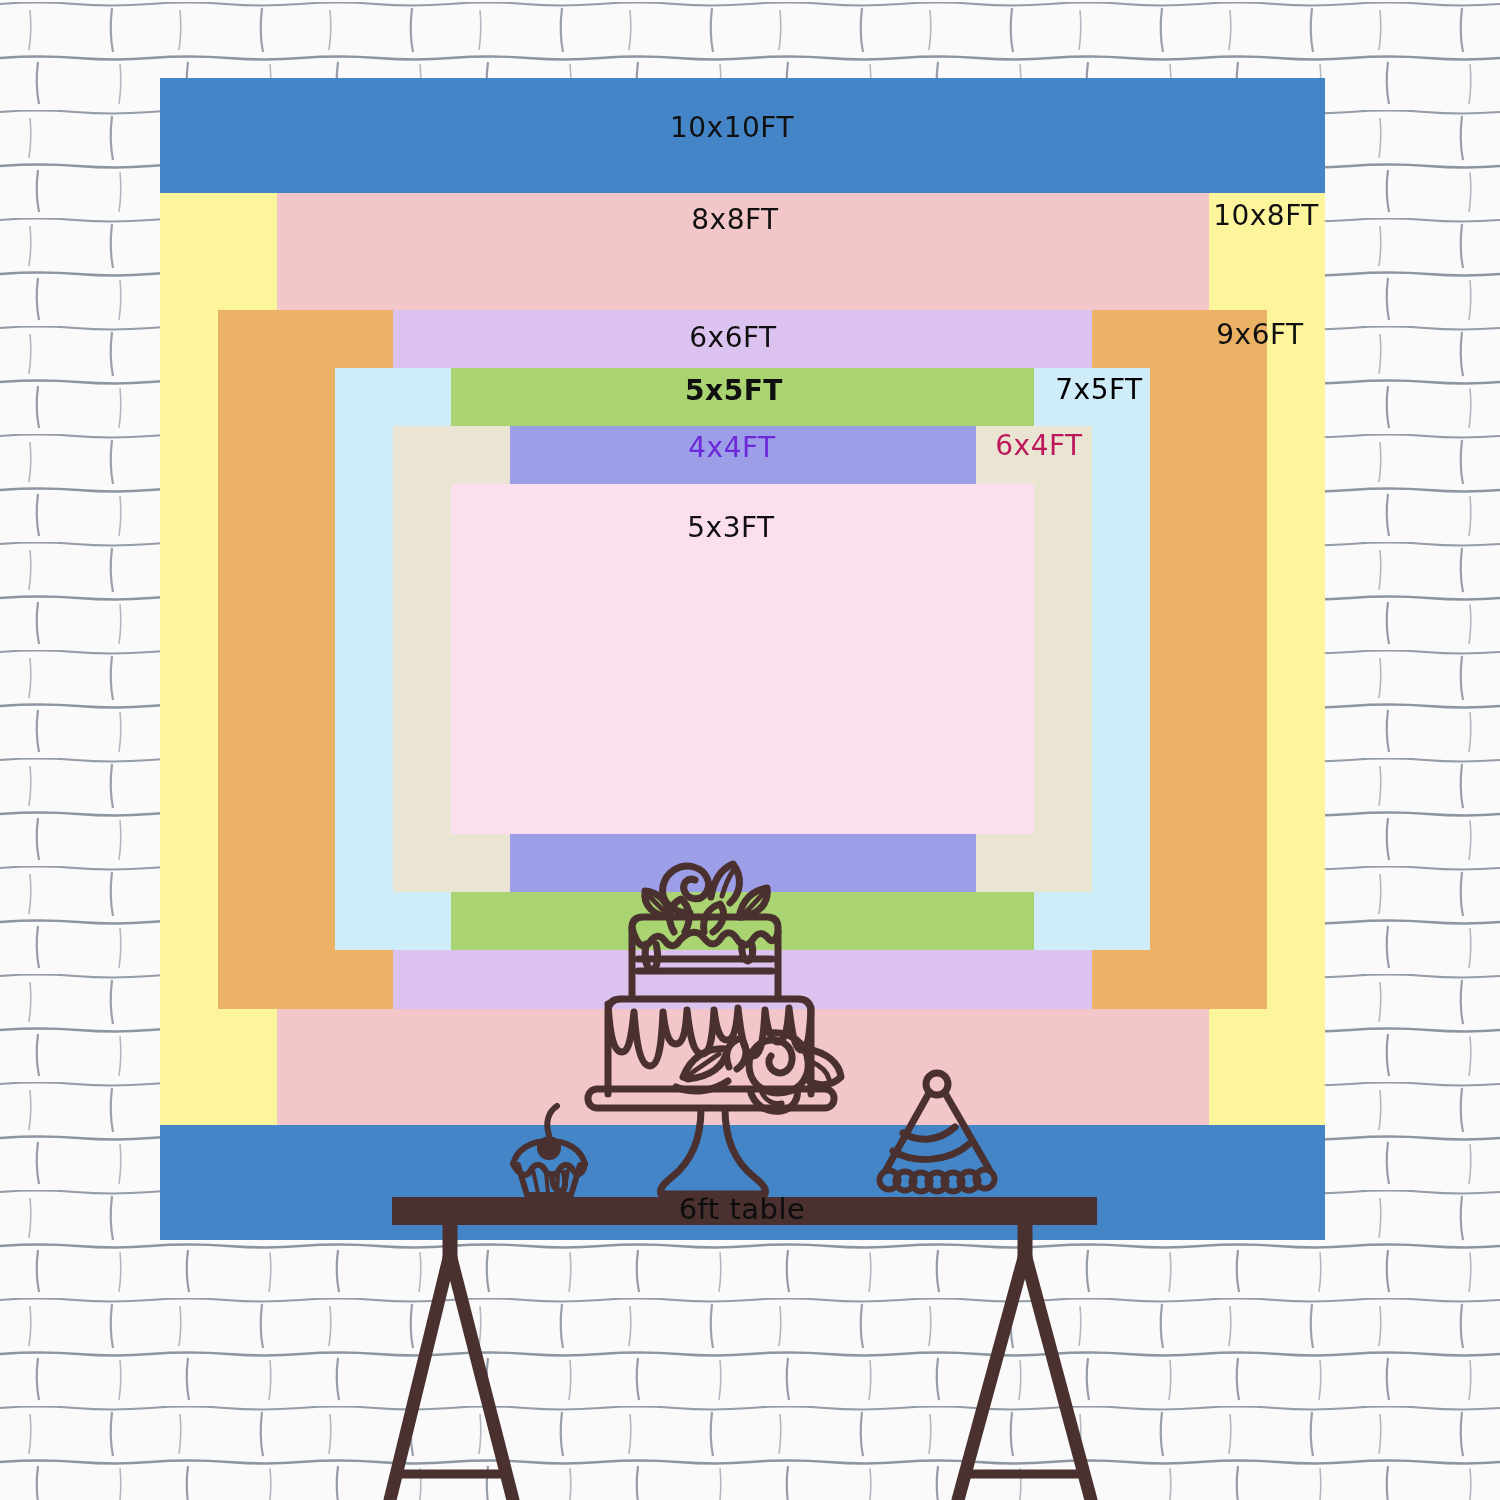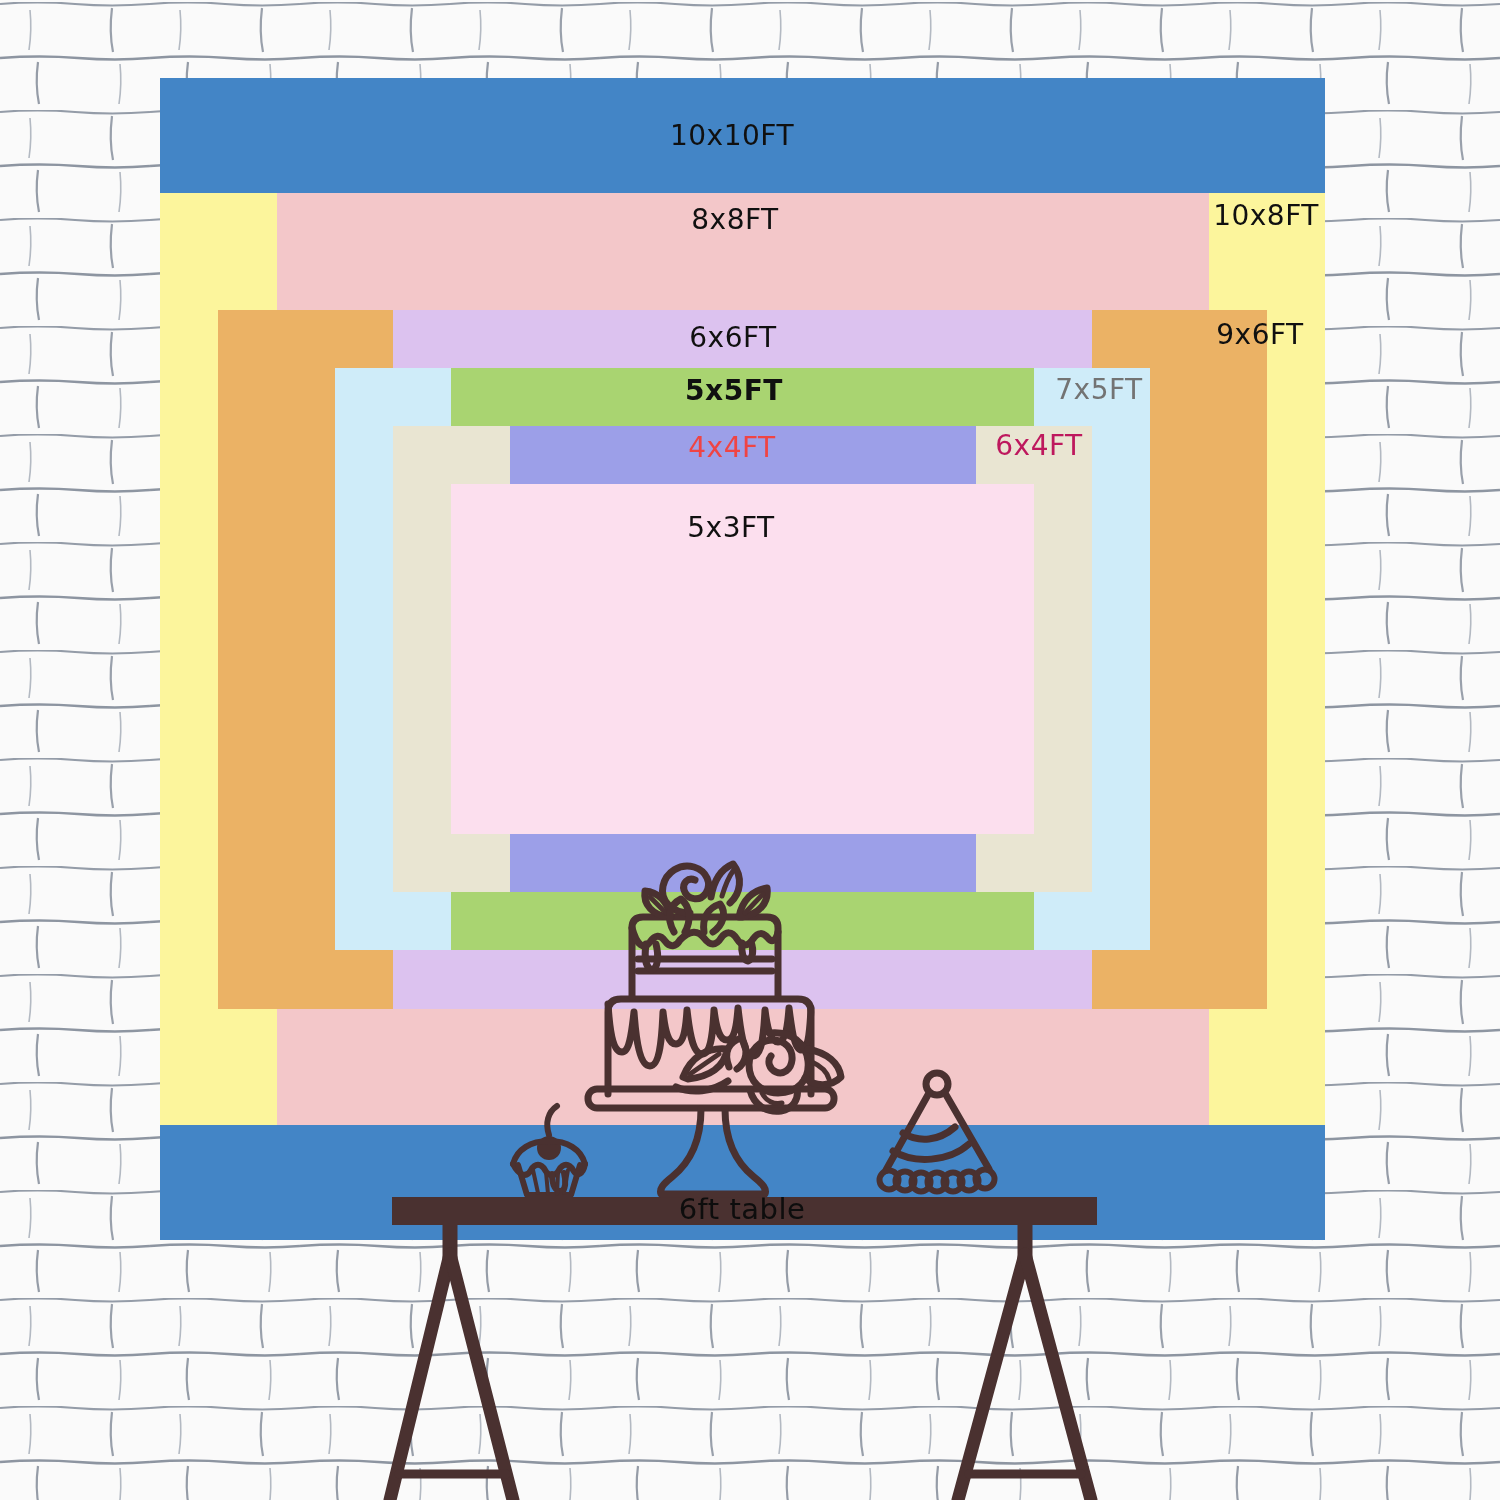--- a/index.html
+++ b/index.html
@@ -42,29 +42,29 @@
       <div class="size-rect" style="left: 0px; top: -1.5px; width: 1165px; height: 1165px; background: rgb(67, 133, 198);"></div>
       <div class="size-rect" style="left: 0px; top: 115px; width: 1165px; height: 932px; background: rgb(252, 245, 156);"></div>
       <div class="size-rect" style="left: 116.5px; top: 115px; width: 932px; height: 932px; background: rgb(243, 199, 201);"></div>
       <div class="size-rect" style="left: 58.25px; top: 231.5px; width: 1048.5px; height: 699px; background: rgb(235, 178, 101);"></div>
       <div class="size-rect" style="left: 233px; top: 231.5px; width: 699px; height: 699px; background: rgb(220, 194, 239);"></div>
       <div class="size-rect" style="left: 174.75px; top: 289.75px; width: 815.5px; height: 582.5px; background: rgb(207, 236, 249);"></div>
       <div class="size-rect" style="left: 291.25px; top: 289.75px; width: 582.5px; height: 582.5px; background: rgb(169, 212, 113);"></div>
       <div class="size-rect" style="left: 233px; top: 348px; width: 699px; height: 466px; background: rgb(233, 229, 210);"></div>
       <div class="size-rect" style="left: 349.5px; top: 348px; width: 466px; height: 466px; background: rgb(156, 159, 232);"></div>
       <div class="size-rect" style="left: 291.25px; top: 406.25px; width: 582.5px; height: 349.5px; background: rgb(252, 223, 238);"></div>
-      <div class="size-label" style="left: 572px; top: 49px; color: rgb(16, 16, 16); margin-top: 8px;">10x10FT</div>
+      <div class="size-label" style="left: 572px; top: 49px; color: rgb(16, 16, 16);">10x10FT</div>
       <div class="size-label" style="left: 1106px; top: 137px; color: rgb(16, 16, 16);">10x8FT</div>
       <div class="size-label" style="left: 575px; top: 141px; color: rgb(16, 16, 16);">8x8FT</div>
       <div class="size-label" style="left: 1100px; top: 256px; color: rgb(16, 16, 16);">9x6FT</div>
       <div class="size-label" style="left: 573px; top: 259px; color: rgb(16, 16, 16);">6x6FT</div>
-      <div class="size-label" style="left: 939px; top: 311px; color: #737373;">7x5FT</div>
+      <div class="size-label" style="left: 939px; top: 311px; color: #000000;">7x5FT</div>
       <div class="size-label" style="left: 574px; top: 312px; color: rgb(16, 16, 16); font-weight: bold;">5x5FT</div>
       <div class="size-label" style="left: 879px; top: 367px; color: #be185d;">6x4FT</div>
-      <div class="size-label" style="left: 572px; top: 369px; color: #ef4444;">4x4FT</div>
+      <div class="size-label" style="left: 572px; top: 369px; color: #6d28d9;">4x4FT</div>
       <div class="size-label" style="left: 571px; top: 441px; color: rgb(16, 16, 16); margin-top: 8px;">5x3FT</div>
     </div>
 
   <svg id="furniture" width="1500" height="1500" viewBox="0 0 1500 1500" fill="none" stroke-linecap="round" stroke-linejoin="round" style="color: rgb(74, 49, 48);">
 
     <g stroke="currentColor">
       <g>
         <path d="M450 1222 L450 1258" stroke-width="15"></path>
         <path d="M450 1254 L390 1500" stroke-width="13"></path>
         <path d="M450 1254 L513 1500" stroke-width="13"></path>

